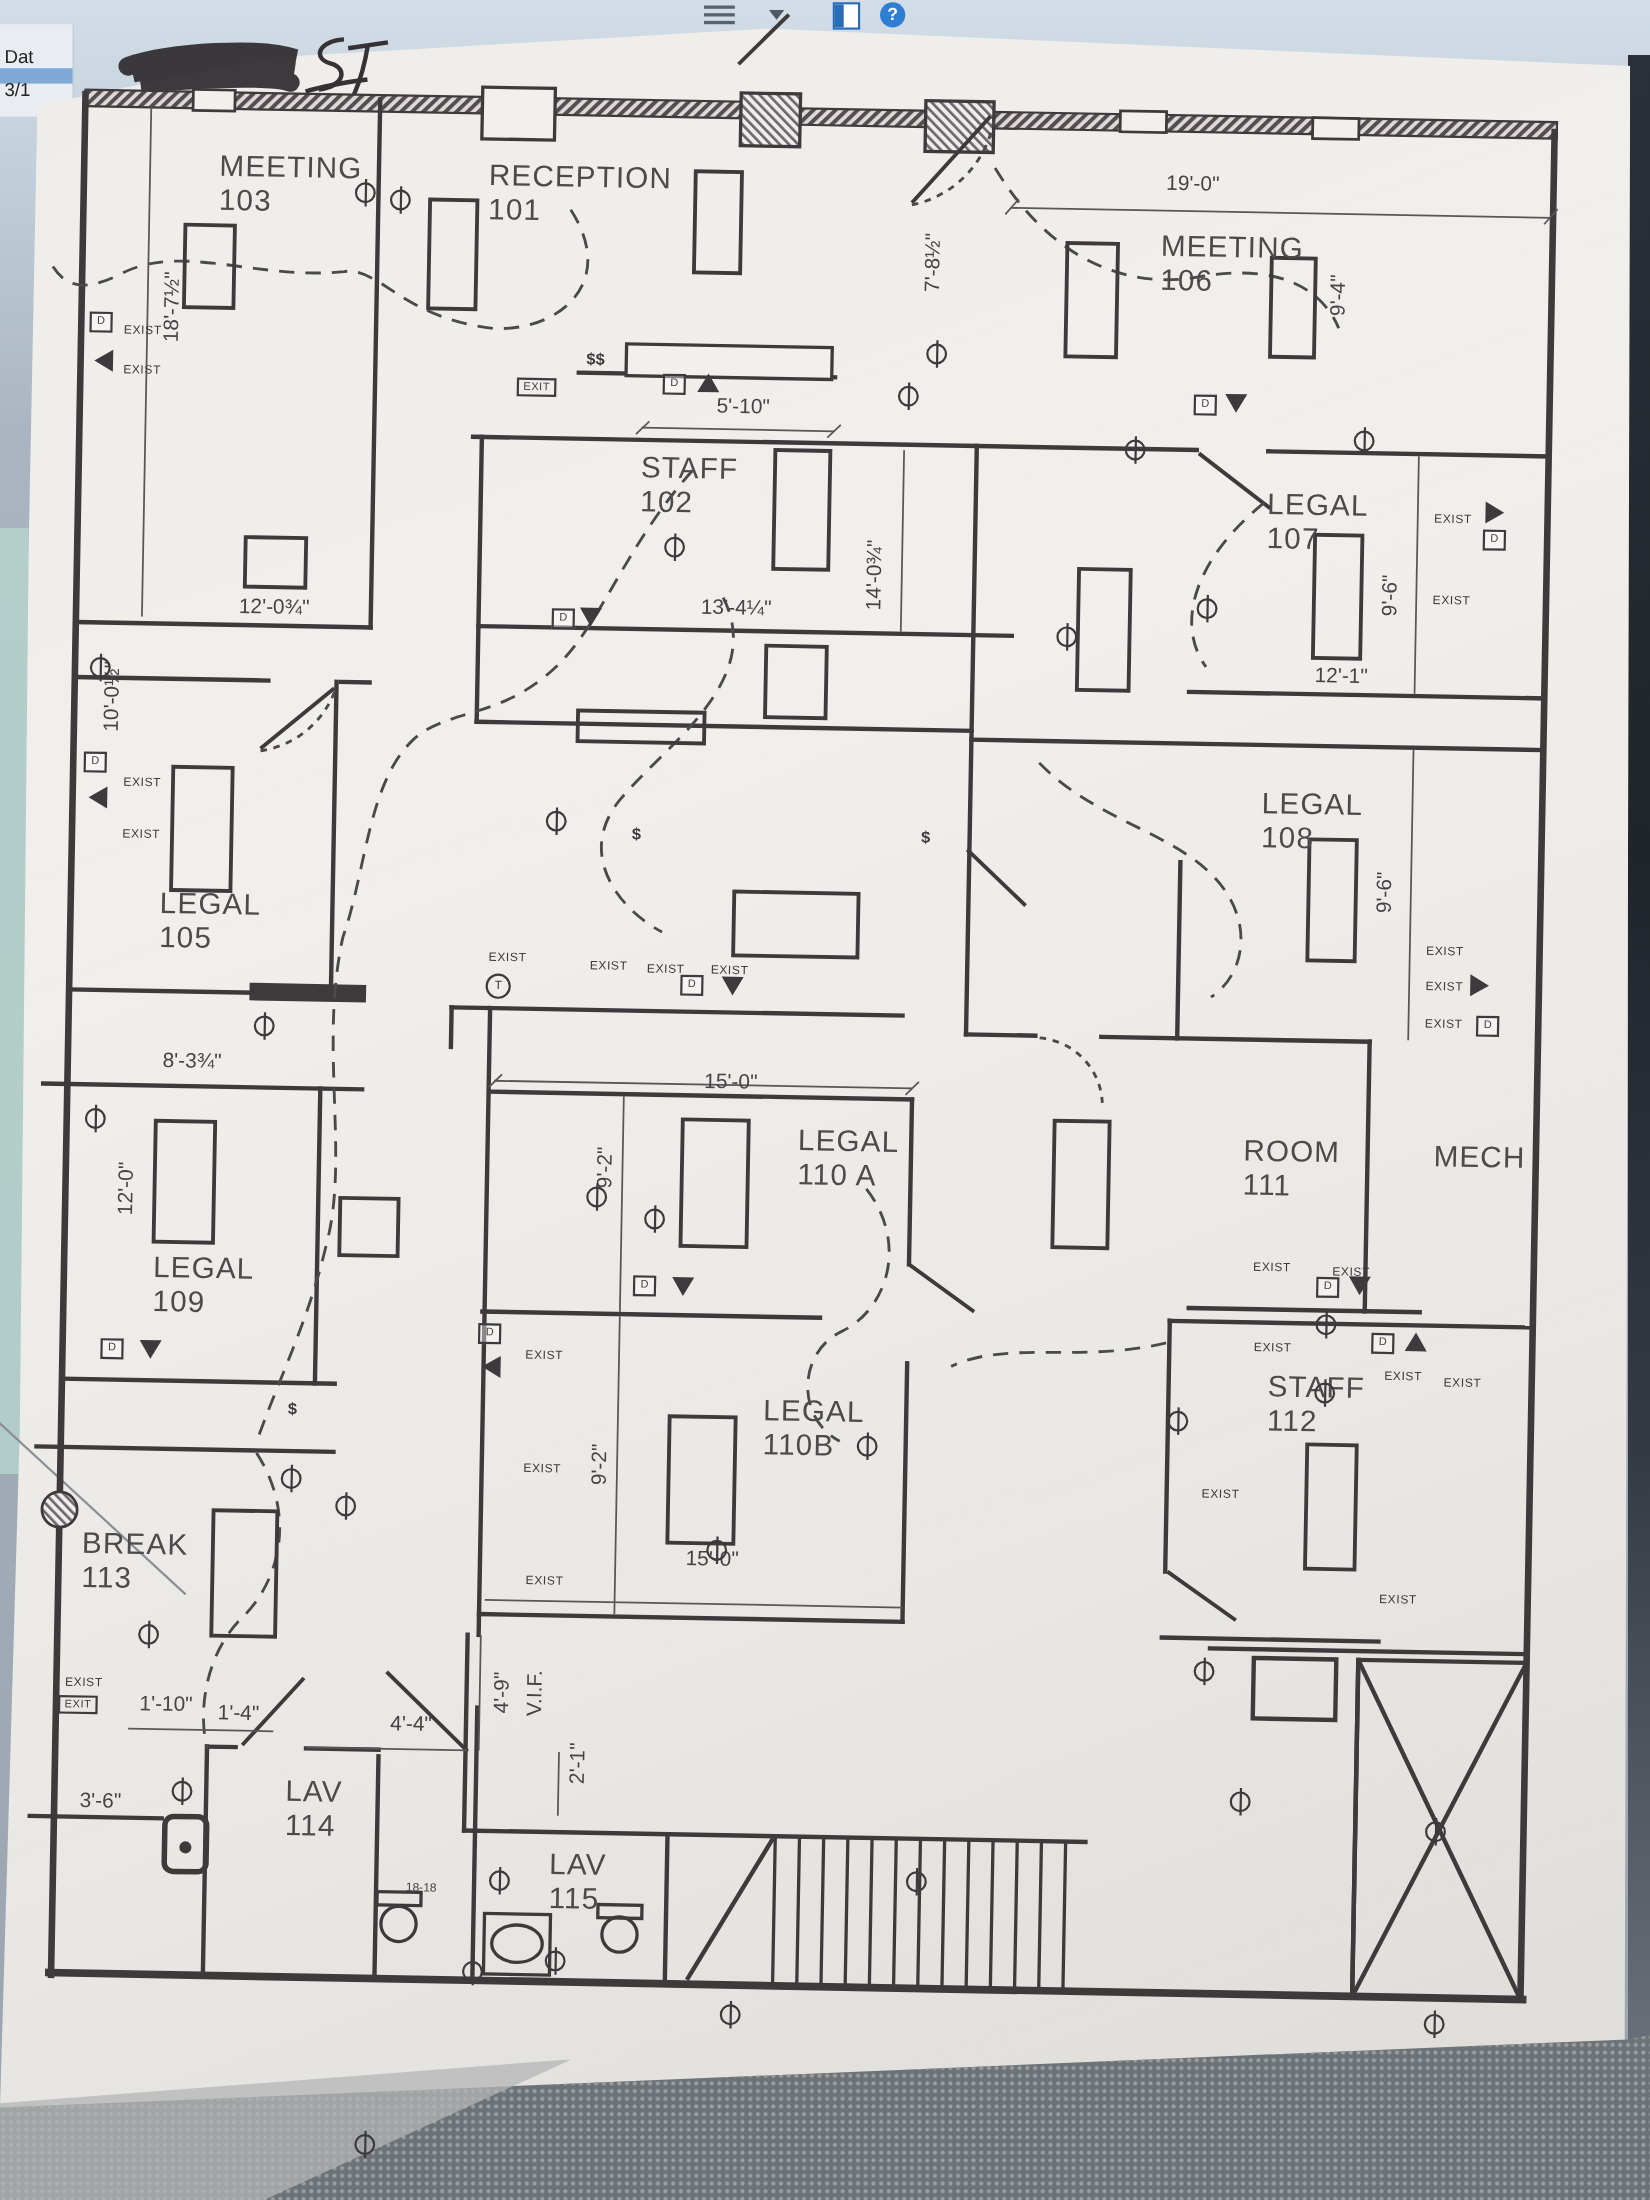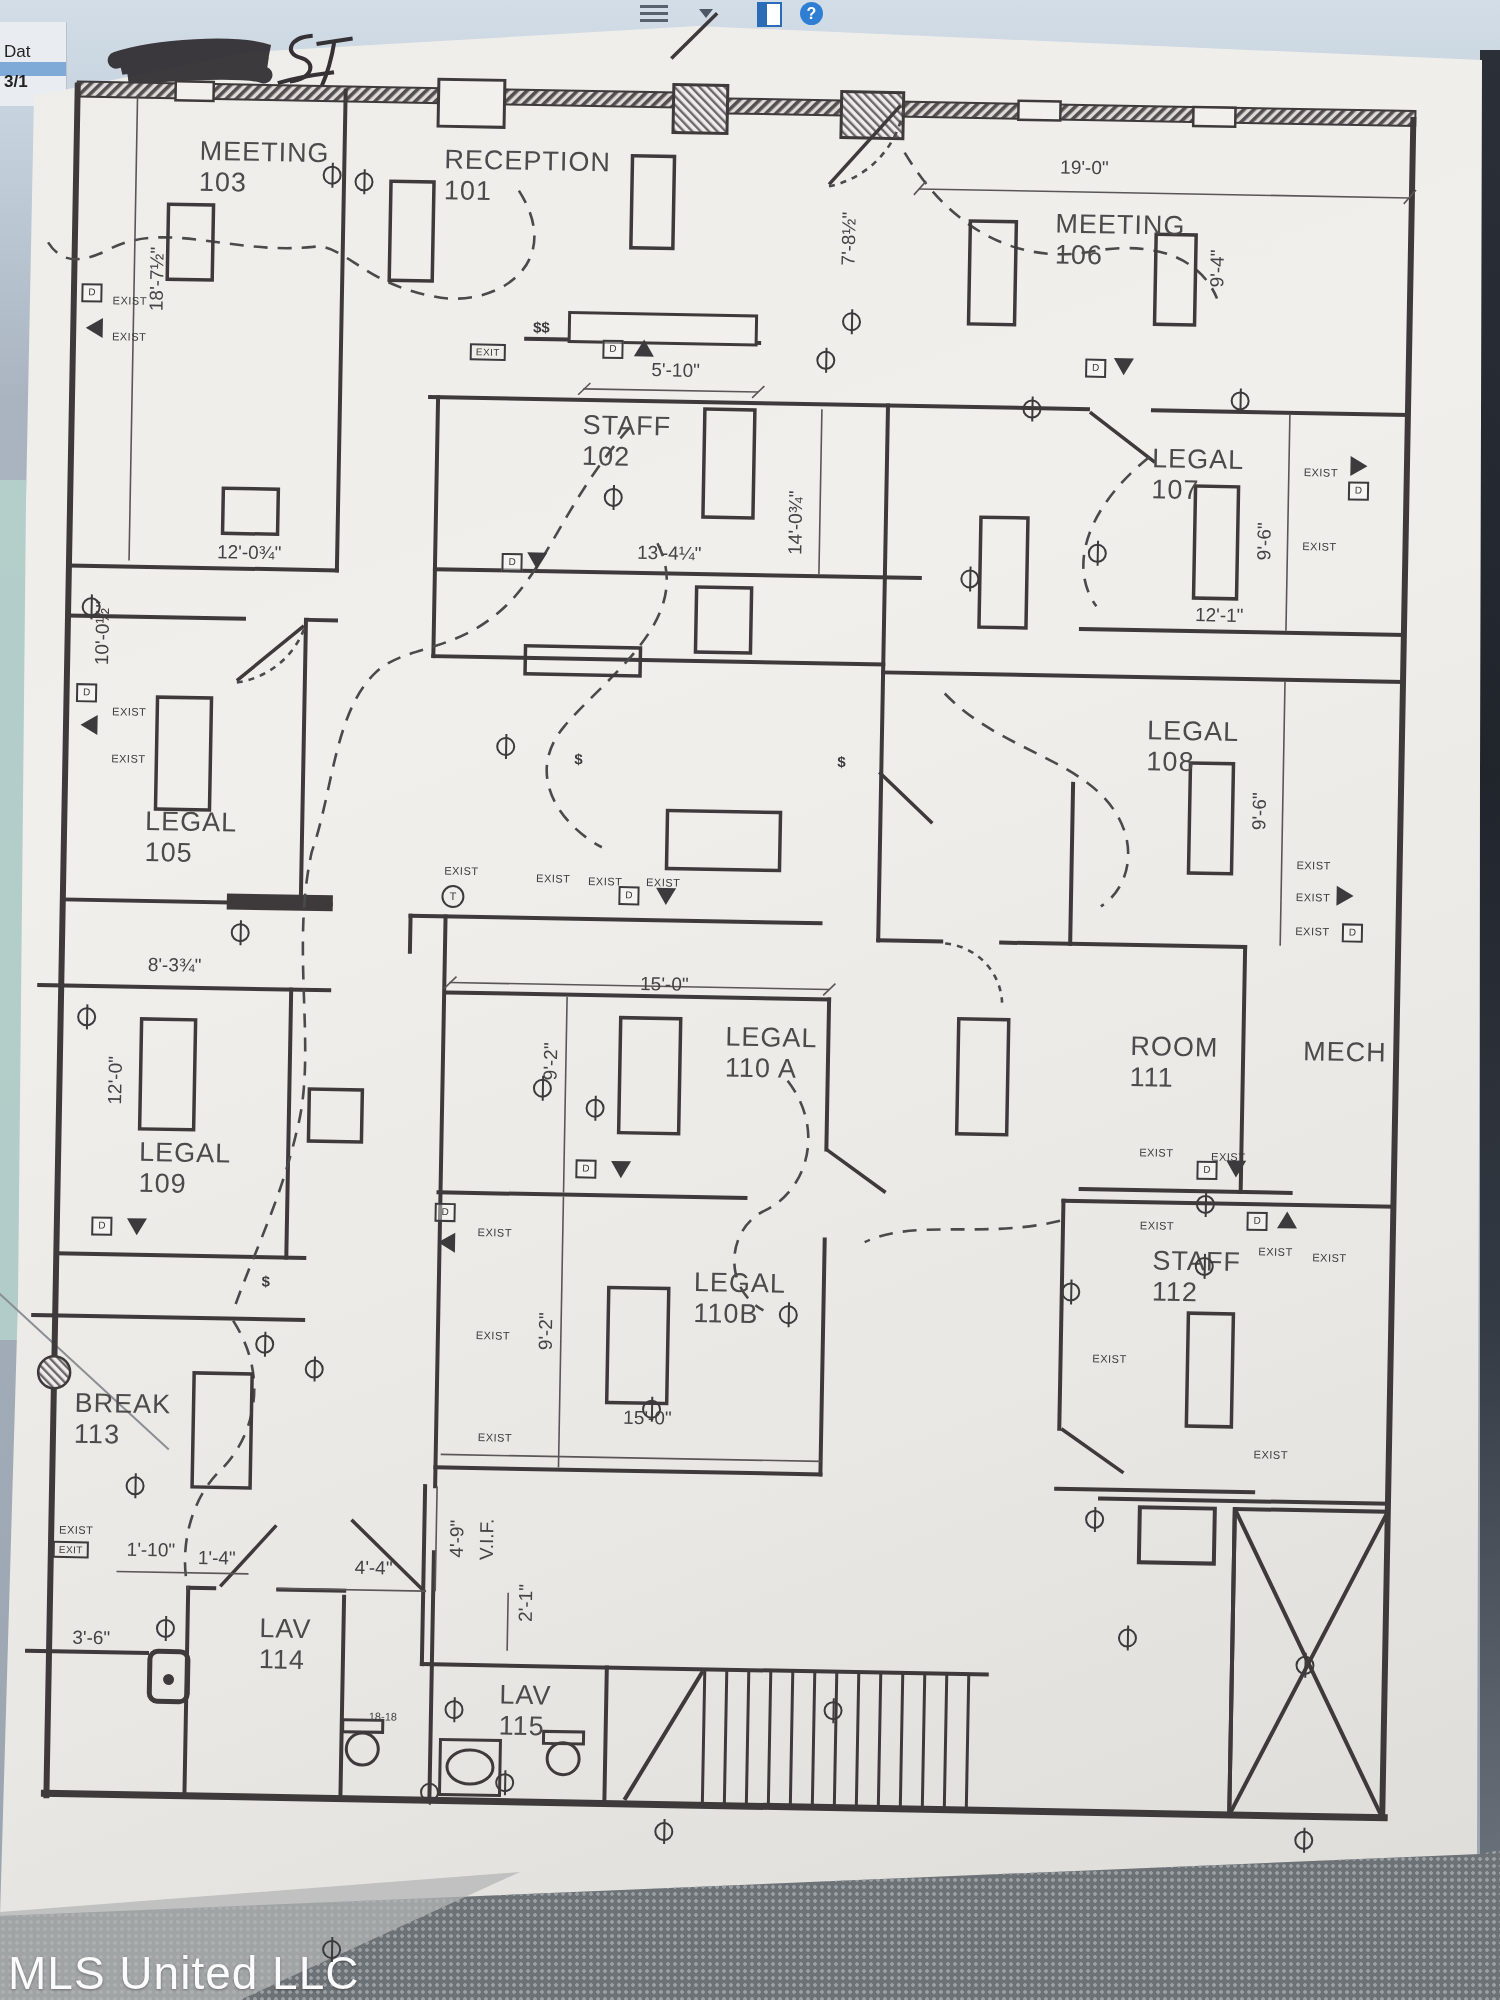--- a/index.html
+++ b/index.html
@@ -3,21 +3,21 @@
 <meta charset="utf-8">
 <style>
   html,body{margin:0;padding:0;background:#8d97a1;}
   #stage{position:relative;width:1500px;height:2000px;overflow:hidden;
          background:linear-gradient(180deg,#d2dde7 0%,#c6d2dd 6%,#b9c5d1 12%,#a9b4c0 20%,#9aa5b0 100%);
          font-family:"Liberation Sans",sans-serif;}
   
   #sheet-frag{position:absolute;left:0;top:22px;width:66px;height:84px;background:#e9edf2;border-right:1px solid #b7c2cc;}
   #sheet-frag .cell{position:absolute;left:4px;font-size:17px;color:#222;}
   #row-dat{top:20px;}
-  #row-31{top:50px;font-weight:bold;}
+  #row-31{top:50px;}
   #blue-row{position:absolute;left:0;top:40px;width:66px;height:14px;background:#7fa9d6;}
   .chrome-icon{position:absolute;top:2px;}
   #menu-icon{left:640px;top:5px;width:28px;height:22px;}
   #menu-icon i{display:block;height:3px;background:#57626e;margin:0 0 4px 0;}
   #dd-icon{left:699px;top:9px;width:0;height:0;border-left:7px solid transparent;border-right:7px solid transparent;border-top:9px solid #4d5864;}
   #win-icon{left:757px;width:21px;height:21px;border:2px solid #2a6cb8;background:#fff;}
   #win-icon i{display:block;width:8px;height:100%;background:#2a6cb8;}
   #help-icon{left:800px;width:23px;height:23px;border-radius:50%;background:#2e7fd4;color:#fff;
              font-size:16px;font-weight:bold;text-align:center;line-height:23px;}
   #right-strip{position:absolute;right:0;top:50px;width:20px;height:1815px;
@@ -81,21 +81,20 @@
       <i></i>
     </div>
   <div class="chrome-icon" id="help-icon">?</div>
   <div id="teal-edge"></div>
   <div id="right-strip"></div>
 
   <div id="paper"></div>
 
   <div id="grille"></div>
   <div id="grille-light"></div>
-  <div id="watermark">MLS United LLC</div>
 
   <div id="plan-wrap">
     <svg id="plan-svg" width="1500" height="2000" viewBox="0 0 1500 2000">
       <defs>
         <pattern id="hp" width="7" height="7" patternUnits="userSpaceOnUse" patternTransform="rotate(45)">
           <rect width="7" height="7" fill="#dedad6"></rect>
           <rect width="3.6" height="7" fill="#544e52"></rect>
         </pattern>
         <pattern id="hp2" width="6" height="6" patternUnits="userSpaceOnUse" patternTransform="rotate(-45)">
           <rect width="6" height="6" fill="#efeceb"></rect>

